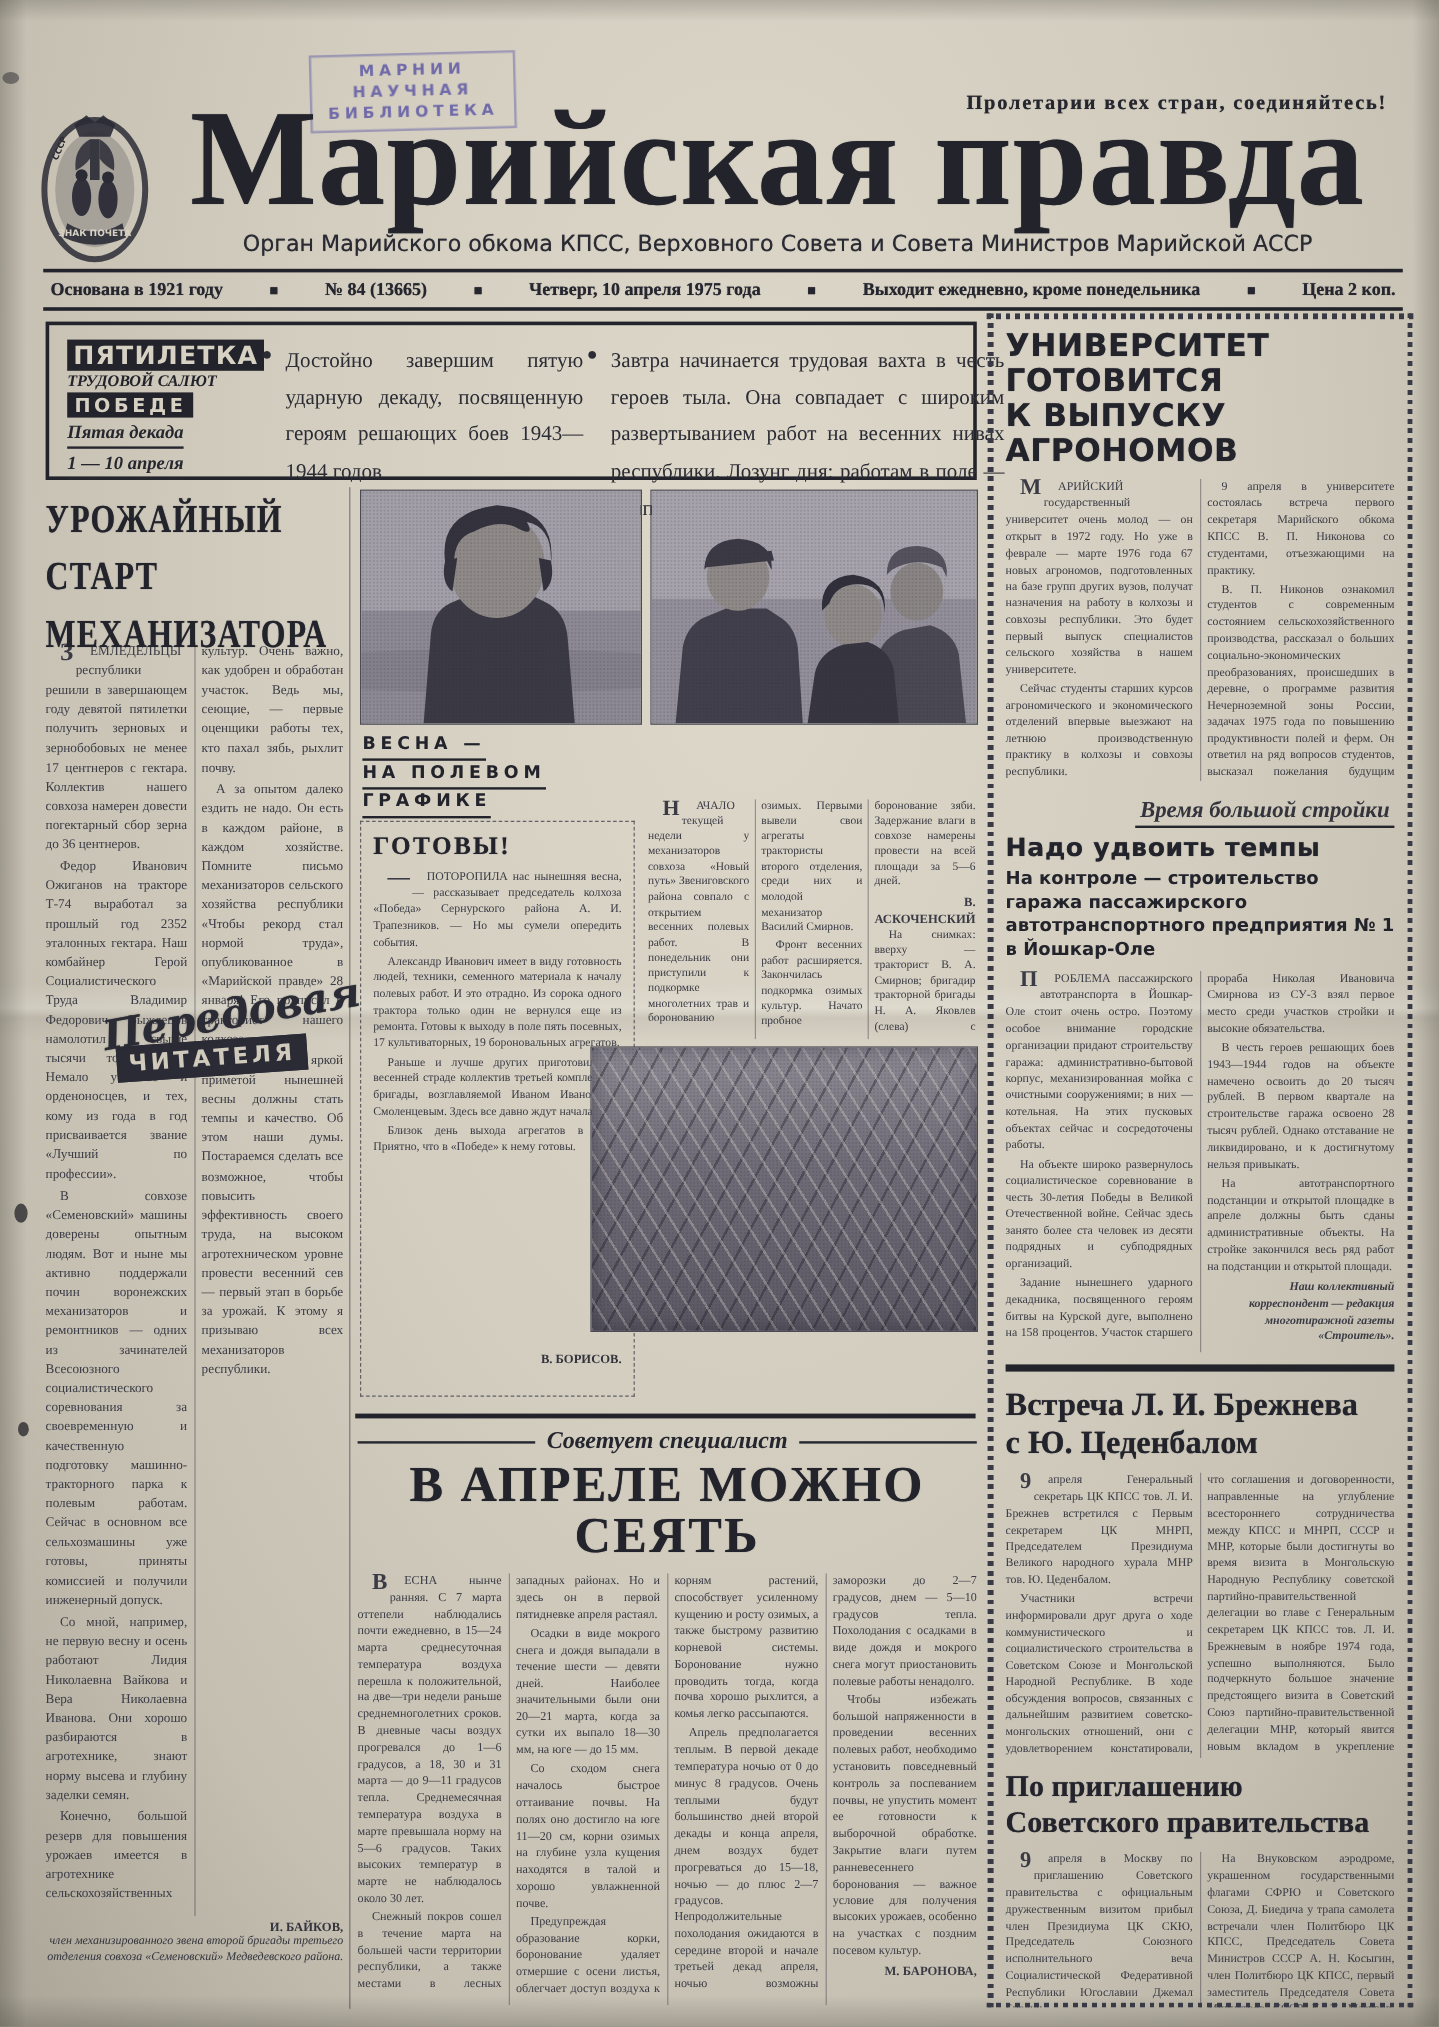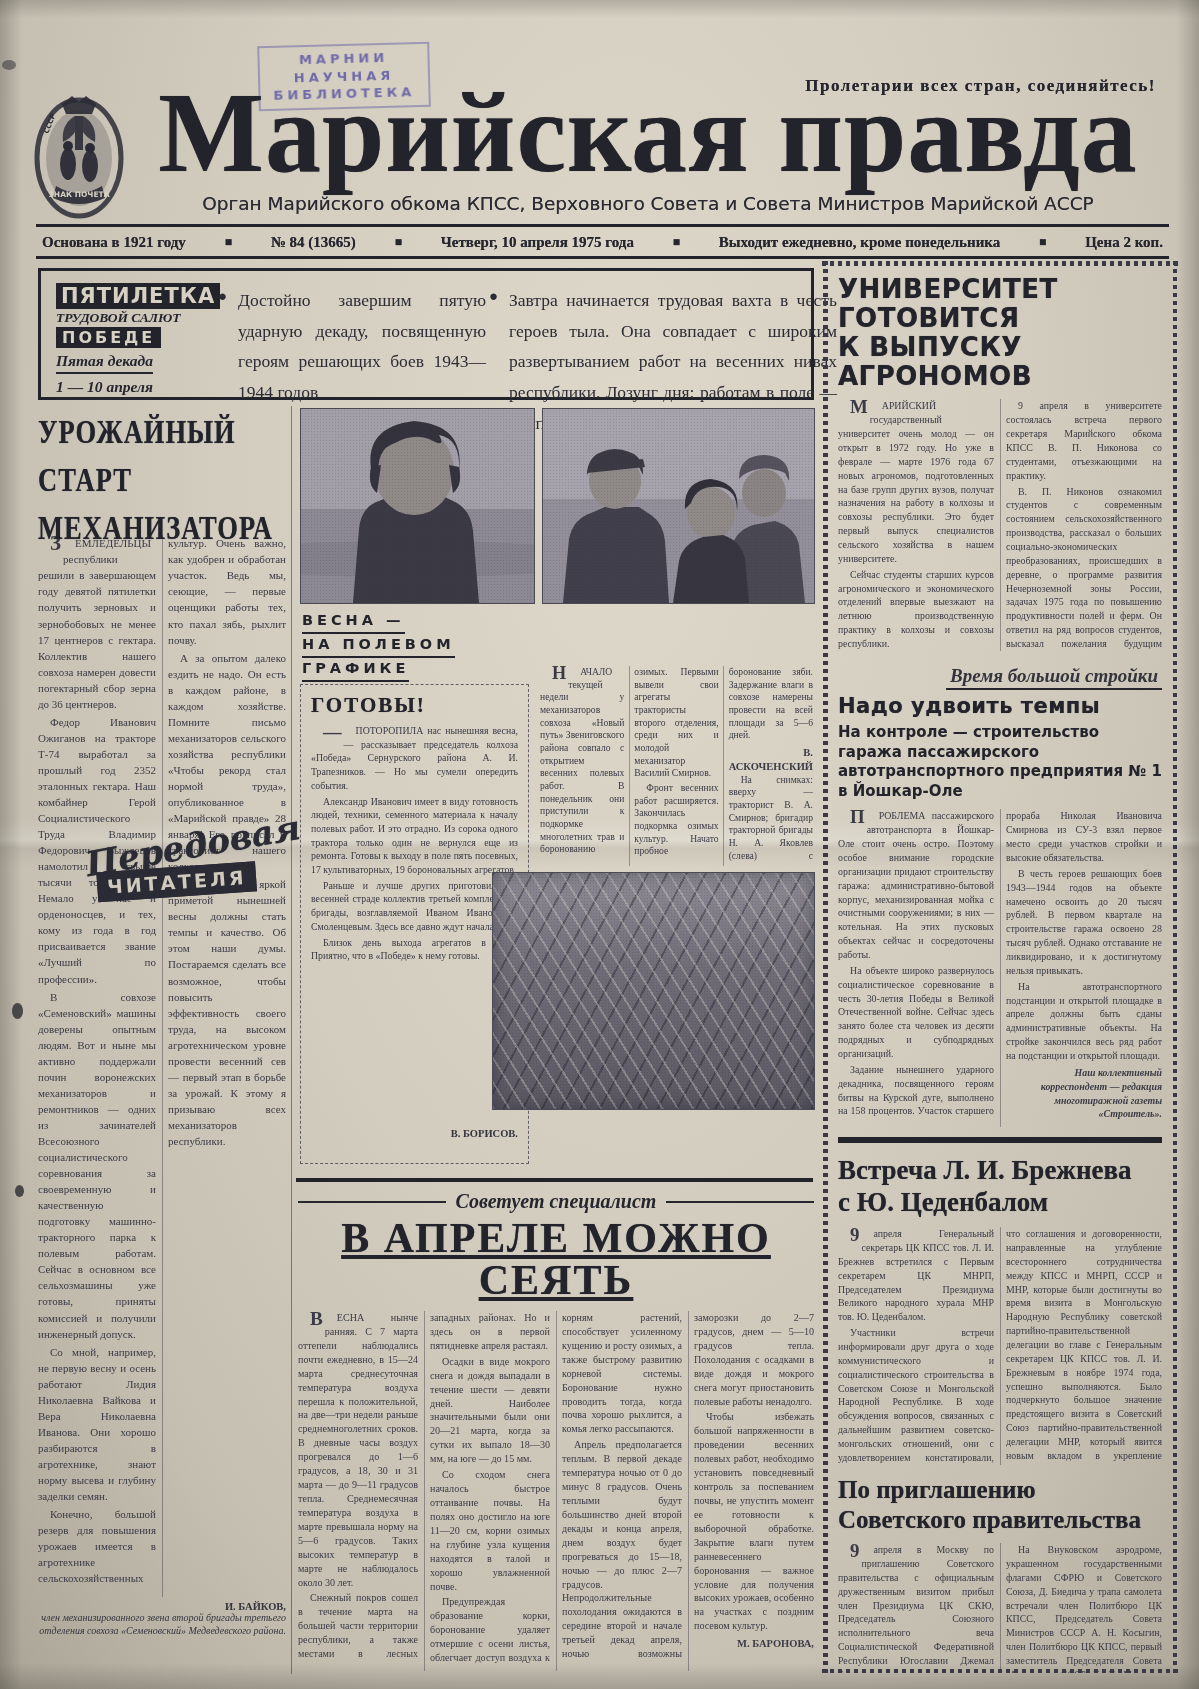--- a/index.html
+++ b/index.html
@@ -93,21 +93,21 @@
   .gotovy .body{height:400px;font-size:9.8px;}
   .strada-body{position:absolute;left:540px;top:666px;width:273px;height:200px;}
   .strada-body .body{height:200px;font-size:9.6px;line-height:1.32;}
   .caption{font-size:9.6px;}
   .midrule{position:absolute;left:296px;top:1178px;width:517px;height:3.5px;background:#23232b;}
 
   
   .april{position:absolute;left:298px;top:1190px;width:516px;height:488px;}
   .kicker{display:flex;align-items:center;gap:10px;font-style:italic;font-weight:bold;font-size:20px;color:#26262f;}
   .kicker::before,.kicker::after{content:"";flex:1;height:2px;background:#26262f;}
-  .april h2{margin:4px 0 10px 0;text-align:center;font-size:42px;letter-spacing:2px;line-height:1;text-decoration:underline;}
+  .april h2{margin:4px 0 10px 0;text-align:center;font-size:42px;letter-spacing:2px;line-height:1;}
   .april .body{height:360px;font-size:10.1px;line-height:1.38;}
 
   
   .right-col{position:absolute;left:822px;top:261px;width:356px;height:1412px;box-sizing:border-box;
      padding:12px 16px 10px 16px;overflow:hidden;}
   .right-col::before,.right-col::after{content:"";position:absolute;top:0;bottom:0;width:4.5px;
      background:repeating-linear-gradient(180deg,#3a3a46 0 4px, transparent 4px 8px);}
   .right-col::before{left:1px;} .right-col::after{right:1px;}
   .h-orn{position:absolute;left:0;right:0;height:4.5px;
      background:repeating-linear-gradient(90deg,#3a3a46 0 4px, transparent 4px 8px);}

